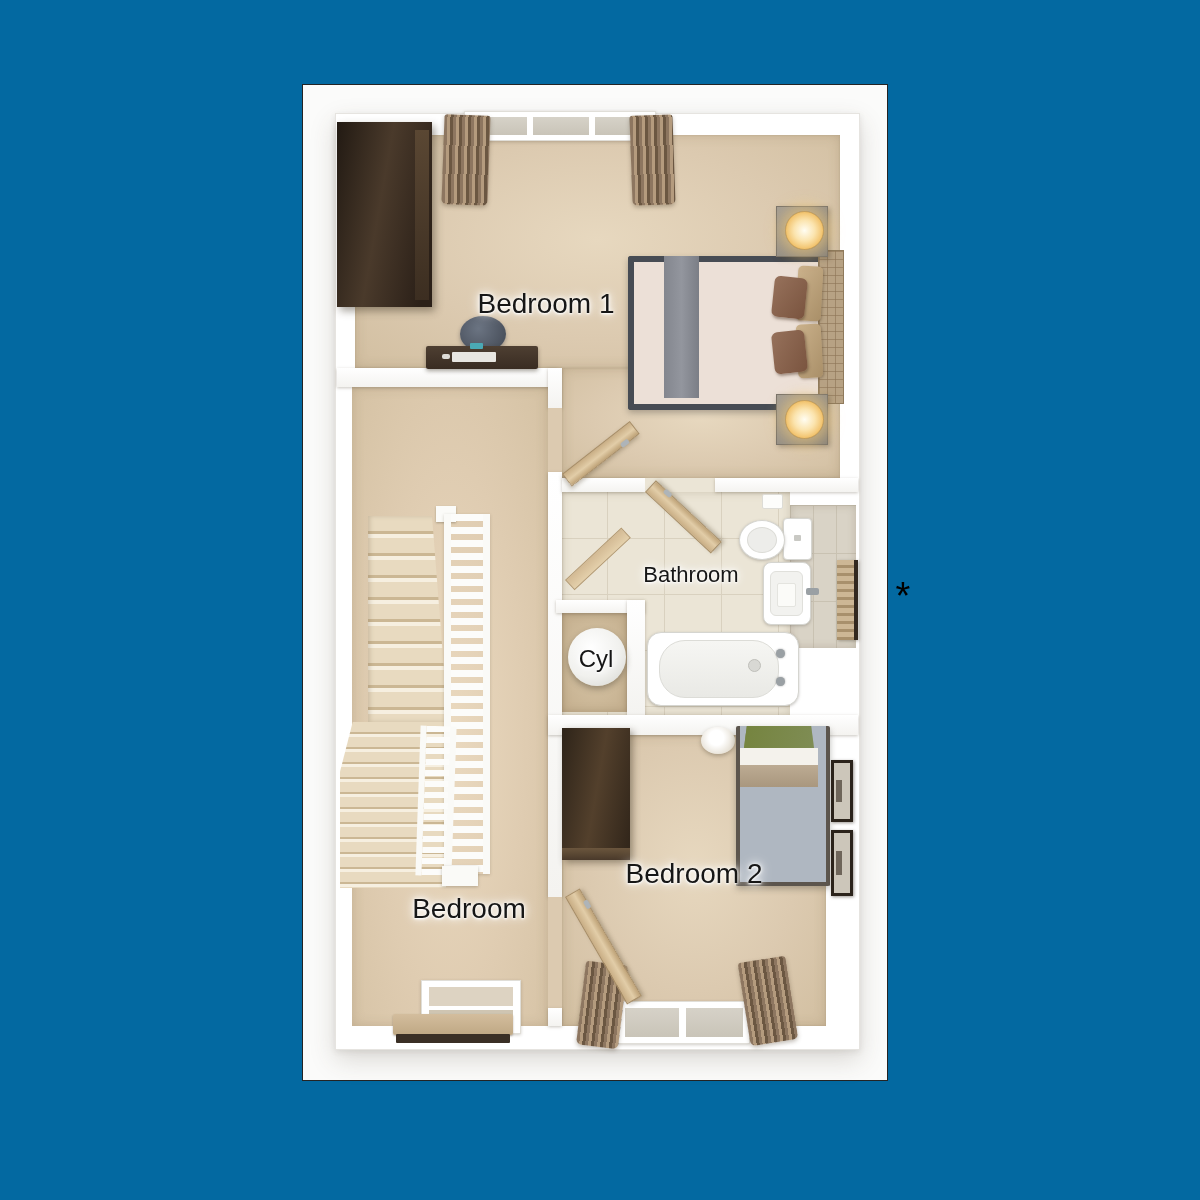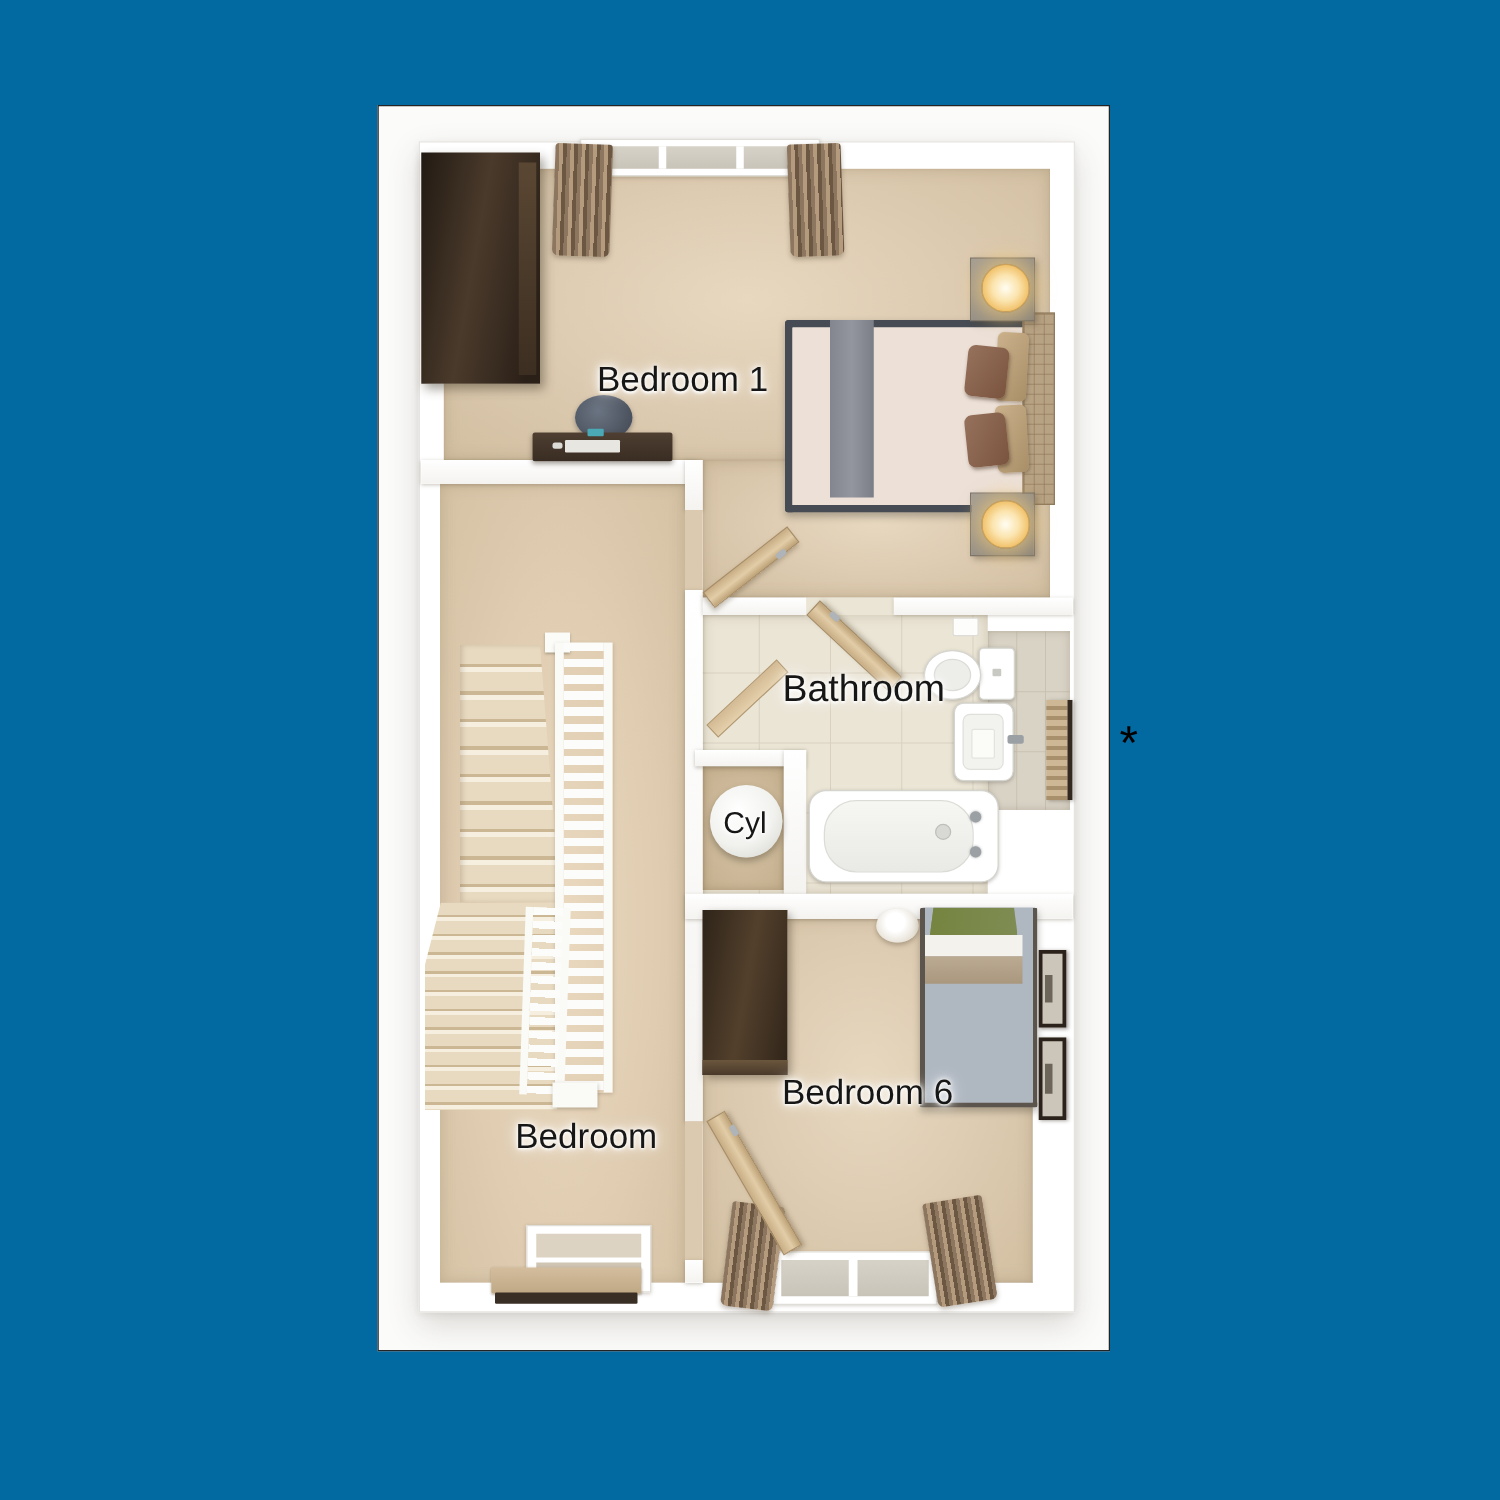--- a/index.html
+++ b/index.html
@@ -176,21 +176,21 @@
   #bed2-band{left:0;top:39px;width:78px;height:22px;background:linear-gradient(#bcab93,#a9977e);}
   #pic1{left:831px;top:760px;width:16px;height:56px;}
   #pic2{left:831px;top:830px;width:16px;height:60px;}
   .picture{background:#ccc6ba;border:3px solid #2b231b;box-shadow:1px 1px 3px rgba(60,50,40,.5);}
   .picture span{position:absolute;left:2px;top:30%;width:6px;height:40%;background:#6e655a;}
 
   
   .room-label{transform:translate(-50%,-50%);color:#161616;white-space:nowrap;
     text-shadow:0 0 4px #ffffff,0 0 8px #ffffff,0 0 14px #ffffff,0 1px 2px #ffffff;}
   #label-bedroom1{left:546px;top:304px;font-size:28px;}
-  #label-bathroom{left:691px;top:552px;font-size:30px;}
+  #label-bathroom{left:691px;top:575px;font-size:22px;}
   #label-cyl{left:596px;top:659px;font-size:24px;}
   #label-bedroom2{left:694px;top:874px;font-size:28px;}
   #label-landing{left:469px;top:909px;font-size:28px;}
   #footnote-marker{left:903px;top:596px;font-size:38px;transform:translate(-50%,-50%);color:#000;}
 </style>
 </head>
 <body>
 
 <div id="canvas">
 
@@ -316,17 +316,17 @@
   <div class="abs door-leaf" id="door-bath">
       <span class="handle"></span>
     </div>
   <div class="abs door-leaf" id="door-bed2">
       <span class="handle"></span>
     </div>
 
   <div class="abs room-label" id="label-bedroom1">Bedroom 1</div>
   <div class="abs room-label" id="label-bathroom">Bathroom</div>
   <div class="abs room-label" id="label-cyl">Cyl</div>
-  <div class="abs room-label" id="label-bedroom2">Bedroom 6</div>
+  <div class="abs room-label" id="label-bedroom2">Bedroom 2</div>
   <div class="abs room-label" id="label-landing">Bedroom</div>
   <div class="abs" id="footnote-marker">*</div>
 
 </div>
 
 </body></html>

